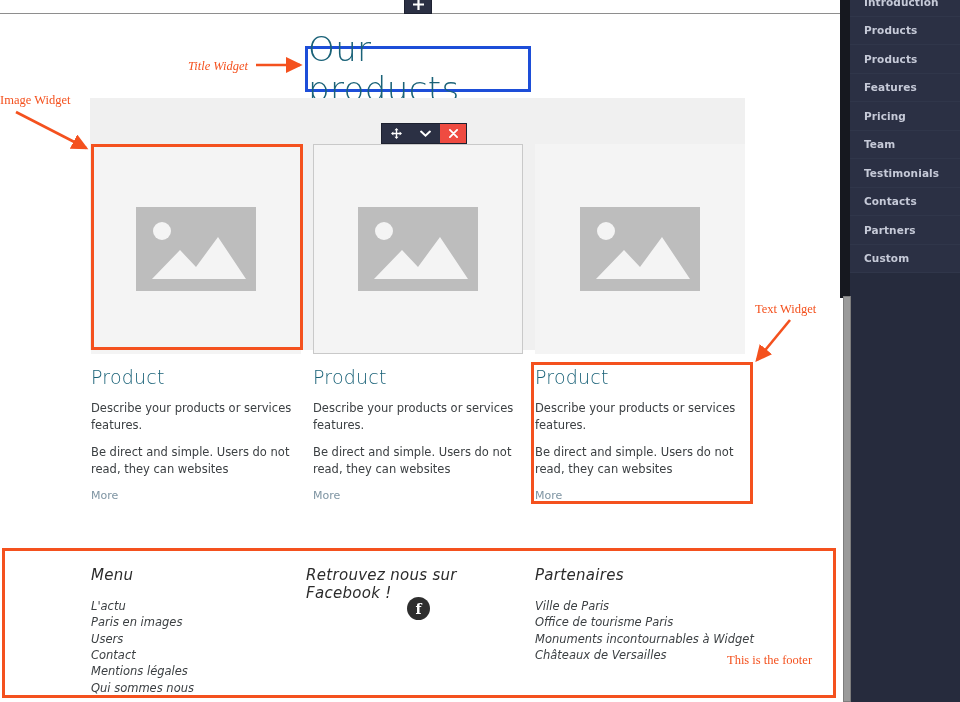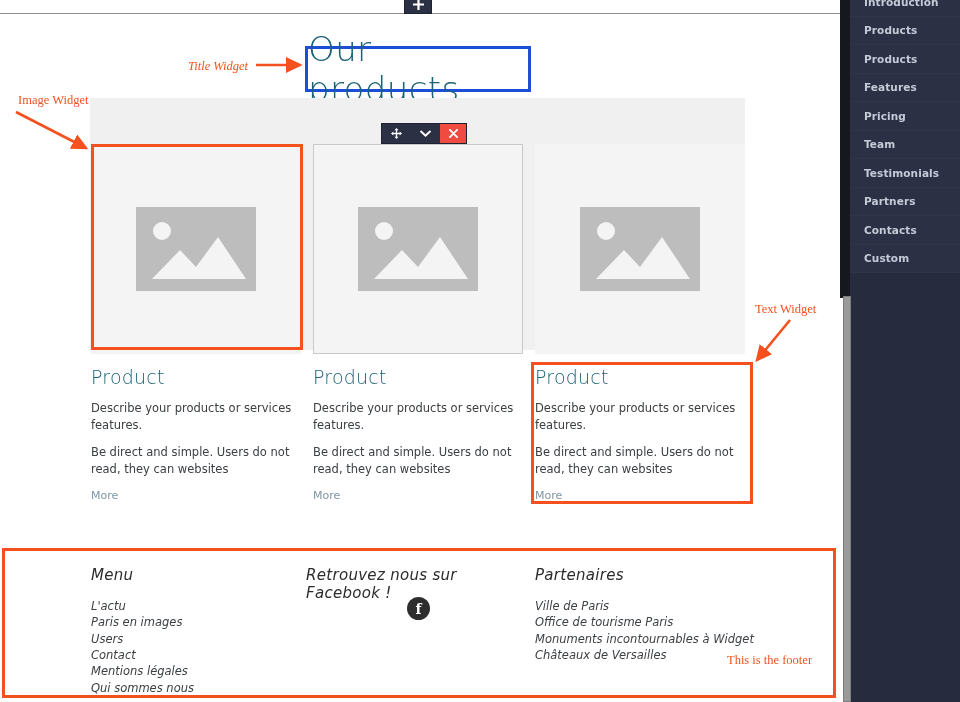--- a/index.html
+++ b/index.html
@@ -204,21 +204,21 @@
 
   
   .anno-label {
     position: absolute;
     color: #f4511e;
     font-size: 12.5px;
     font-family: "Liberation Serif", serif;
     white-space: nowrap;
   }
   .anno-title-widget { left: 188px; top: 59px; font-style: italic; }
-  .anno-image-widget { left: 18px;  top: 93px; }
+  .anno-image-widget { left: 0;  top: 93px; }
   .anno-text-widget  { left: 755px; top: 302px; }
   .anno-footer       { left: 727px; top: 653px; }
 
   .anno-svg { position: absolute; left: 0; top: 0; width: 960px; height: 702px; pointer-events: none; }
 </style>
 </head>
 <body>
 
 <div id="root">
 
@@ -366,24 +366,24 @@
       <div class="sidebar-item">
         <span class="sidebar-item-label">Pricing</span>
       </div>
       <div class="sidebar-item">
         <span class="sidebar-item-label">Team</span>
       </div>
       <div class="sidebar-item">
         <span class="sidebar-item-label">Testimonials</span>
       </div>
       <div class="sidebar-item">
+        <span class="sidebar-item-label">Contacts</span>
+      </div>
+      <div class="sidebar-item">
         <span class="sidebar-item-label">Partners</span>
-      </div>
-      <div class="sidebar-item">
-        <span class="sidebar-item-label">Contacts</span>
       </div>
       <div class="sidebar-item">
         <span class="sidebar-item-label">Custom</span>
       </div>
     </div>
   </div>
 
   <div class="scroll-track"></div>
   <div class="scroll-thumb"></div>
 

